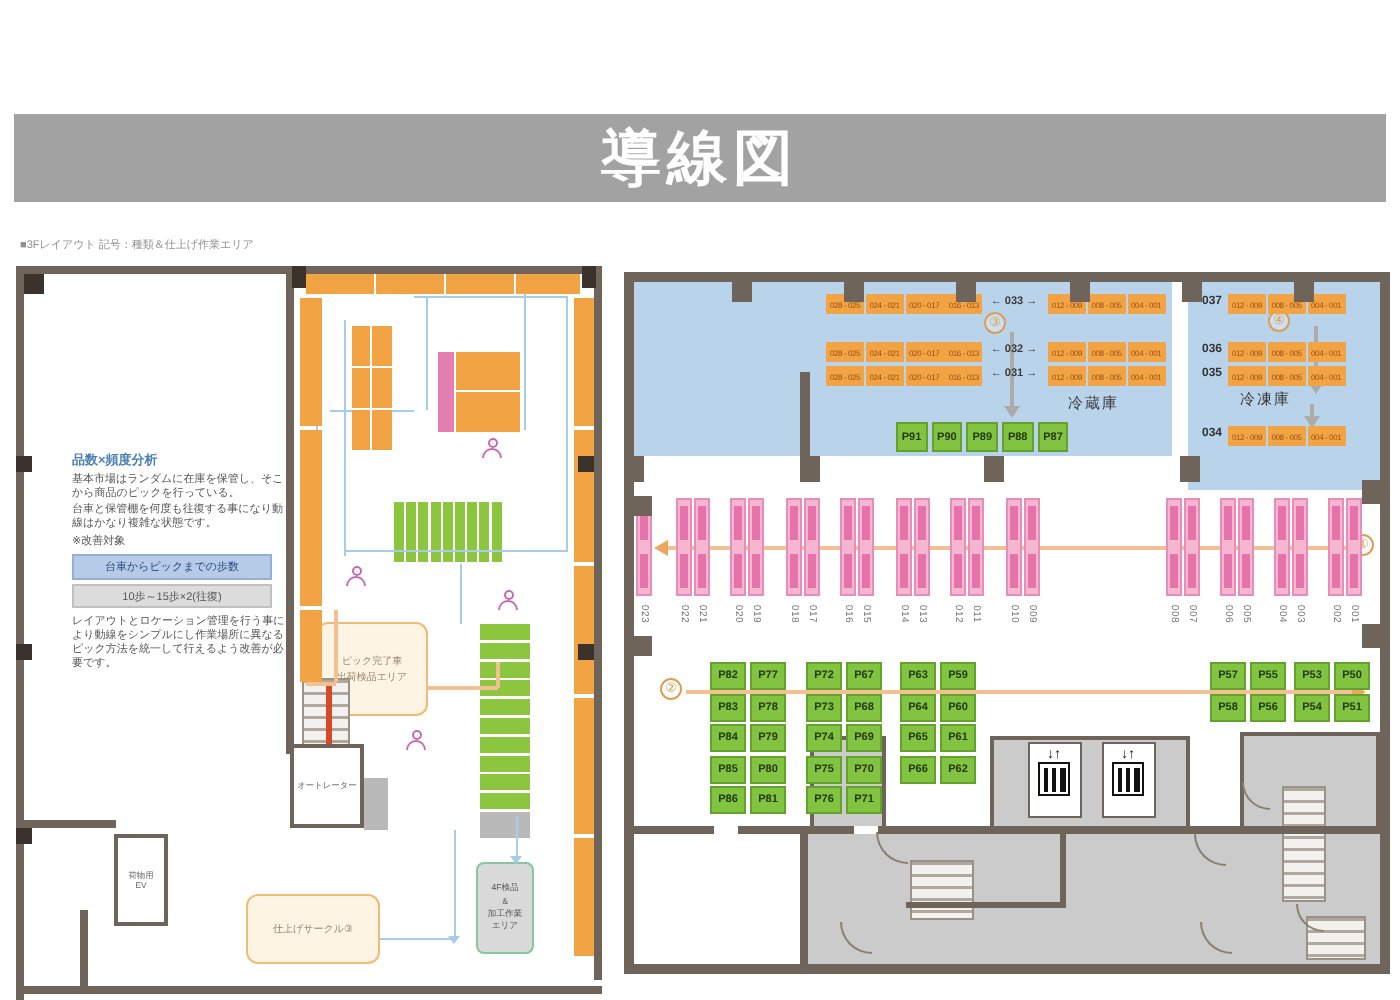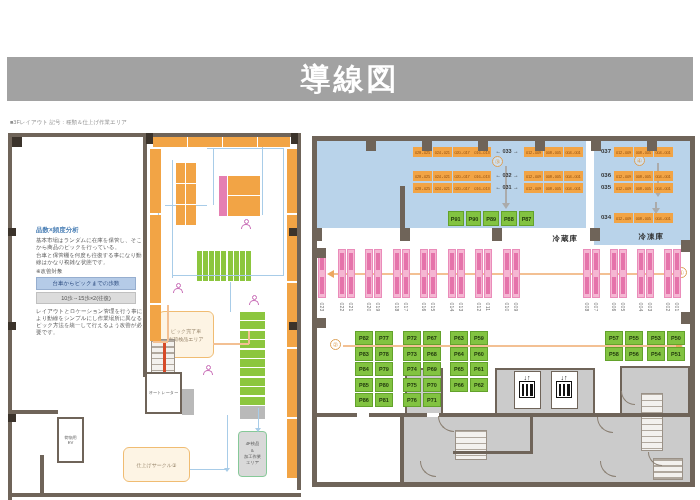--- a/index.html
+++ b/index.html
@@ -47,21 +47,21 @@
         display:flex;align-items:center;justify-content:center;white-space:nowrap;overflow:hidden;}
   .aisle{position:absolute;font-size:5.5px;font-weight:bold;color:#3a3a3a;text-align:center;}
   .fznum{position:absolute;font-size:6px;font-weight:bold;color:#333;text-align:right;}
   .pcell{position:absolute;background:#82c341;border:1px solid #63a22b;box-sizing:border-box;
          display:flex;align-items:center;justify-content:center;font-size:5.5px;font-weight:bold;color:#223a0e;}
   .rack{position:absolute;background:#f5b6d2;border:1px solid #ea8cba;box-sizing:border-box;}
   .rack::before,.rack::after{content:"";position:absolute;left:1px;right:1px;background:#e573aa;}
   .rack::before{top:3px;height:17px;}
   .rack::after{bottom:3px;height:17px;}
   .rknum{position:absolute;width:16px;font-size:5px;color:#777;transform:rotate(90deg);text-align:center;letter-spacing:.3px;}
-  .arealabel{position:absolute;font-size:7.5px;font-weight:bold;color:#333;letter-spacing:1px;text-align:right;margin-top:37px;}
+  .arealabel{position:absolute;font-size:7.5px;font-weight:normal;color:#333;letter-spacing:1px;text-align:left;}
   .circ{position:absolute;width:11px;height:11px;border:1px solid #dc9f55;border-radius:50%;box-sizing:border-box;
         color:#dc9f55;font-size:6.5px;line-height:9px;text-align:center;background:rgba(255,255,255,.3);}
   .garr{position:absolute;background:#ababab;}
   .gtri{position:absolute;width:0;height:0;border-left:4px solid transparent;border-right:4px solid transparent;border-top:6px solid #ababab;}
   .otri-l{position:absolute;width:0;height:0;border-top:4px solid transparent;border-bottom:4px solid transparent;border-right:7px solid #eca75f;}
   .otri-r{position:absolute;width:0;height:0;border-top:4px solid transparent;border-bottom:4px solid transparent;border-left:7px solid #eca75f;}
   .btri{position:absolute;width:0;height:0;border-left:3px solid transparent;border-right:3px solid transparent;border-top:4px solid #a8cce8;}
   .groom{position:absolute;background:#cbcbcb;border:2px solid #6f6459;box-sizing:border-box;}
   .gfloor{position:absolute;background:#cbcbcb;}
   .ecell{position:absolute;background:#fff;border:1px solid #6f6459;box-sizing:border-box;}

